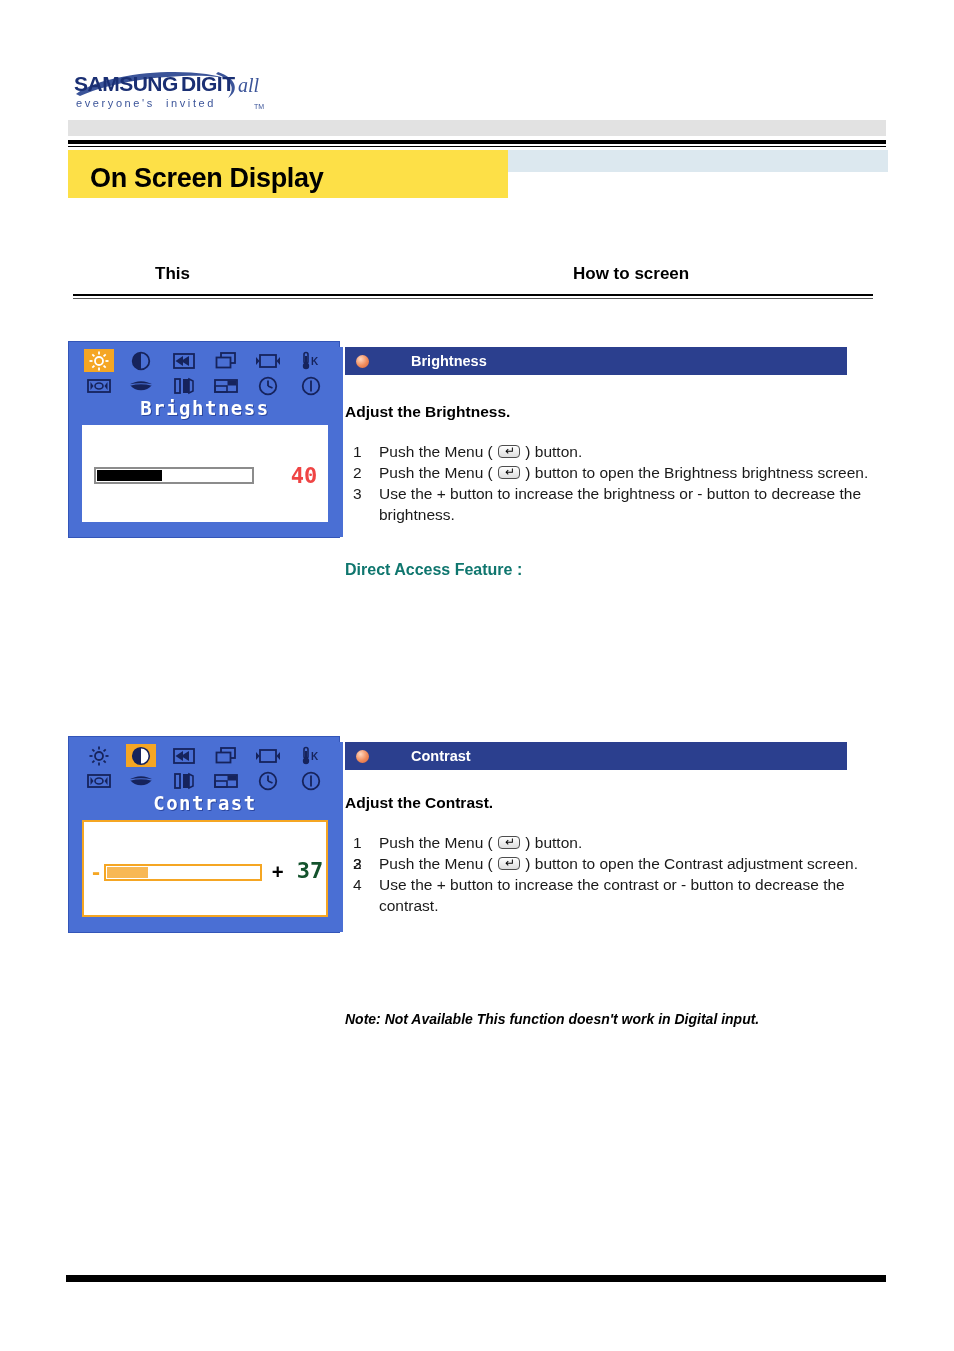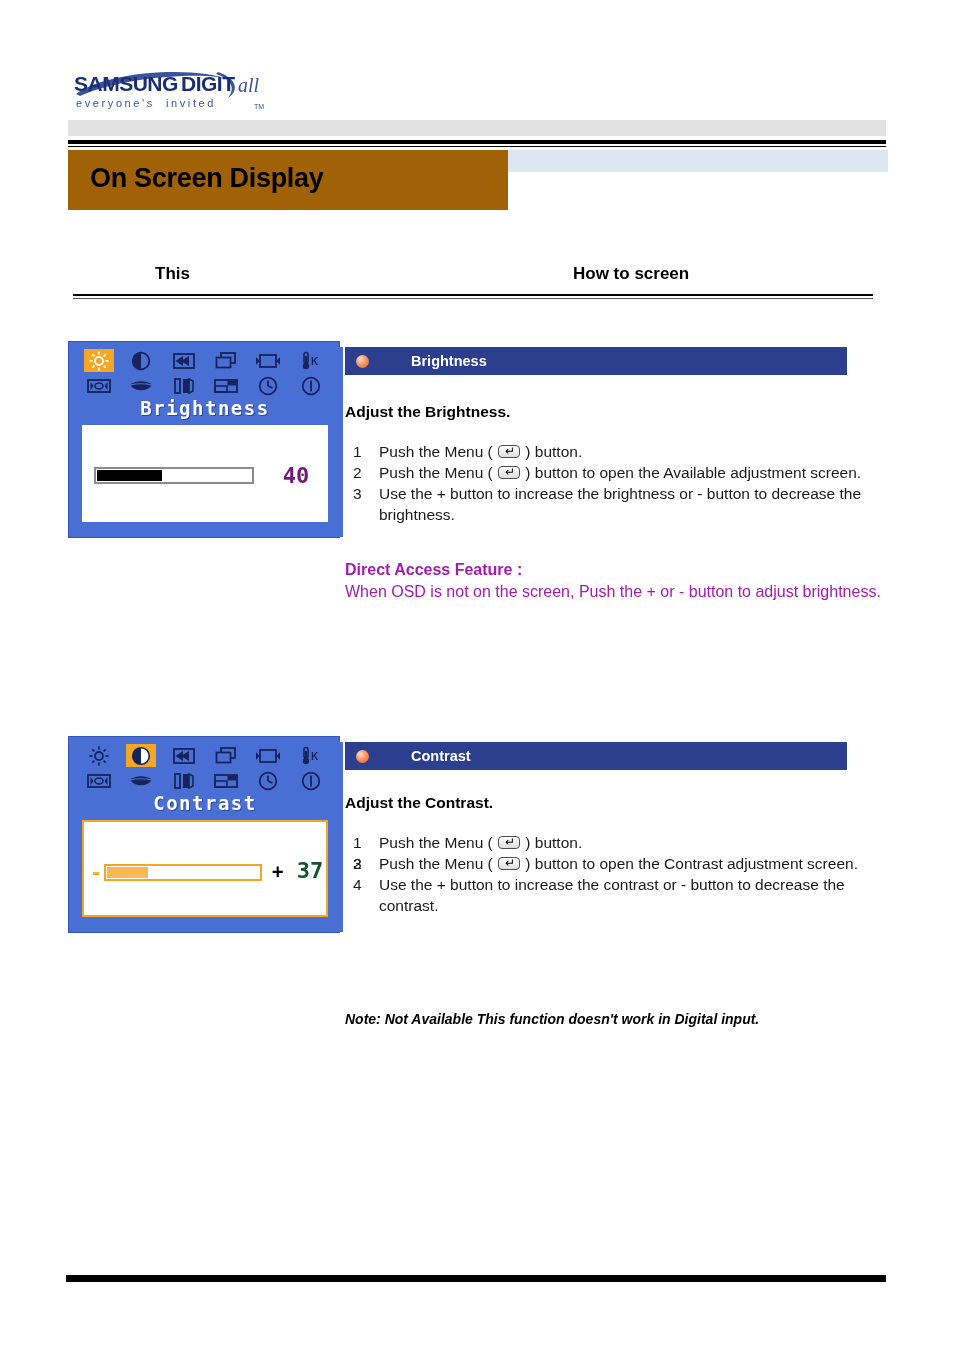--- a/index.html
+++ b/index.html
@@ -25,22 +25,22 @@
     position: absolute; left: 68px; top: 140px; width: 818px; height: 4px;
     background: #000000;
   }
   .rule-thin {
     position: absolute; left: 68px; top: 146px; width: 818px; height: 1px;
     background: #000000;
   }
 
   
   .title-block {
-    position: absolute; left: 68px; top: 150px; width: 440px; height: 60px;
-    background: #a16207;
+    position: absolute; left: 68px; top: 150px; width: 440px; height: 48px;
+    background: #fde047;
     border-top-right-radius: 0;
   }
   .title-block:after {
     content: "";
     position: absolute; left: 440px; top: 0; width: 380px; height: 60px;
     background: #dce8ef;
     border-bottom-left-radius: 18px;
     clip-path: inset(0 0 38px 0);
   }
   .title-text {
@@ -107,24 +107,24 @@
     position: absolute; left: 13px; top: 83px; width: 246px; height: 97px;
     background: #ffffff;
   }
   .osd-box.orange-border { border: 2px solid #f5a623; background: #ffffff; }
   .sl-track-b {
     position: absolute; left: 12px; top: 42px; width: 160px; height: 17px;
     border: 2px solid #8c8c8c; background: #ffffff; padding: 1px;
   }
   .sl-fill-b { height: 100%; background: #000000; }
   .sl-val-b {
-    position: absolute; left: 190px; top: 38px; width: 48px;
+    position: absolute; left: 198px; top: 38px; width: 48px;
     text-align: center;
     font-family: "DejaVu Sans Mono", monospace;
-    font-size: 22px; font-weight: bold; color: #701a75;
+    font-size: 22px; font-weight: bold; color: #ef4444;
   }
 
   
   .c-minus {
     position: absolute; left: 6px; top: 38px;
     font-size: 20px; font-weight: bold; color: #f5a623;
     font-family: "DejaVu Sans Mono", monospace;
   }
   .sl-track-c {
     position: absolute; left: 20px; top: 42px; width: 158px; height: 17px;
@@ -207,21 +207,21 @@
   .mini-btn:before {
     content: "\21B5";
     position: absolute; left: 0; top: -4px; width: 22px;
     text-align: center;
     font-size: 12px; color: #000000;
     line-height: 18px;
   }
 
   .direct {
     position: absolute; left: 7px; top: 218px; width: 560px;
-    font-size: 16px; line-height: 22px; color: #a21caf;
+    font-size: 16px; line-height: 22px; color: #0f766e;
   }
   .direct .d-head { font-weight: bold; display: block; }
 
   .note {
     position: absolute; left: 345px; top: 1011px; width: 560px;
     font-size: 14px; font-weight: bold; font-style: italic; color: #000000;
   }
 
   
   .footer-rule {
@@ -391,31 +391,30 @@
       <li>
         <span class="num">1</span>
         <span>Push the Menu (</span>
         <span class="mini-btn"></span>
         <span>) button.</span>
       </li>
       <li>
         <span class="num">2</span>
         <span>Push the Menu (</span>
         <span class="mini-btn"></span>
-        <span>) button to open the Available adjustment screen.</span>
+        <span>) button to open the Brightness brightness screen.</span>
       </li>
       <li>
         <span class="num">3</span>
         <span>Use the + button to increase the brightness or - button to decrease the brightness.</span>
       </li>
     </ol>
 
     <div class="direct">
       <span class="d-head">Direct Access Feature :</span>
-      <span>When OSD is not on the screen, Push the + or - button to adjust brightness.</span>
     </div>
   </div>
 
   <div class="osd osd-c">
     <div class="icon-grid">
 
       <div class="osd-icon">
         <svg width="22" height="22" viewBox="0 0 22 22">
             <g stroke="#16235c" stroke-width="1.8" fill="none">
           <circle cx="11" cy="11" r="4"></circle>

